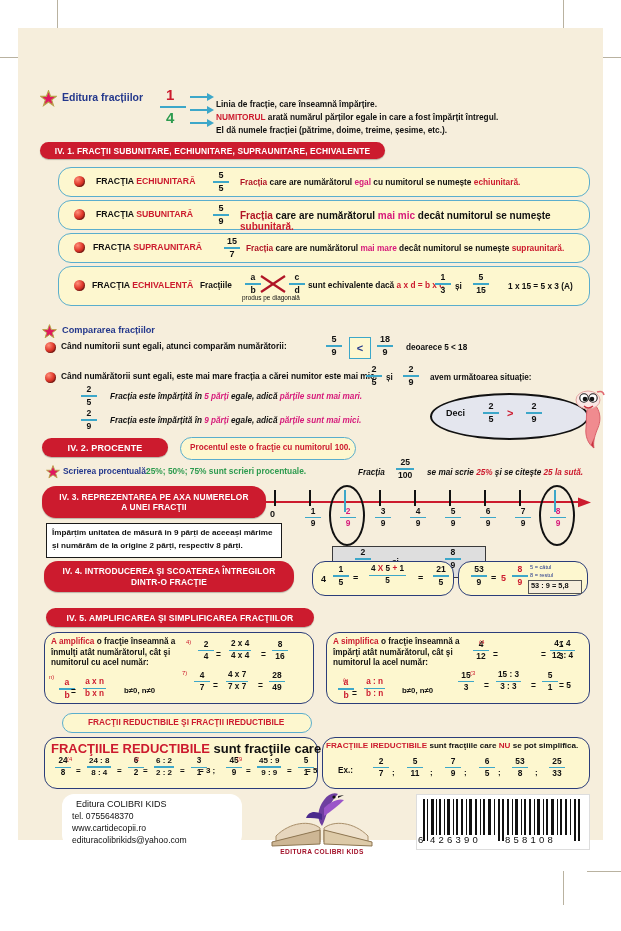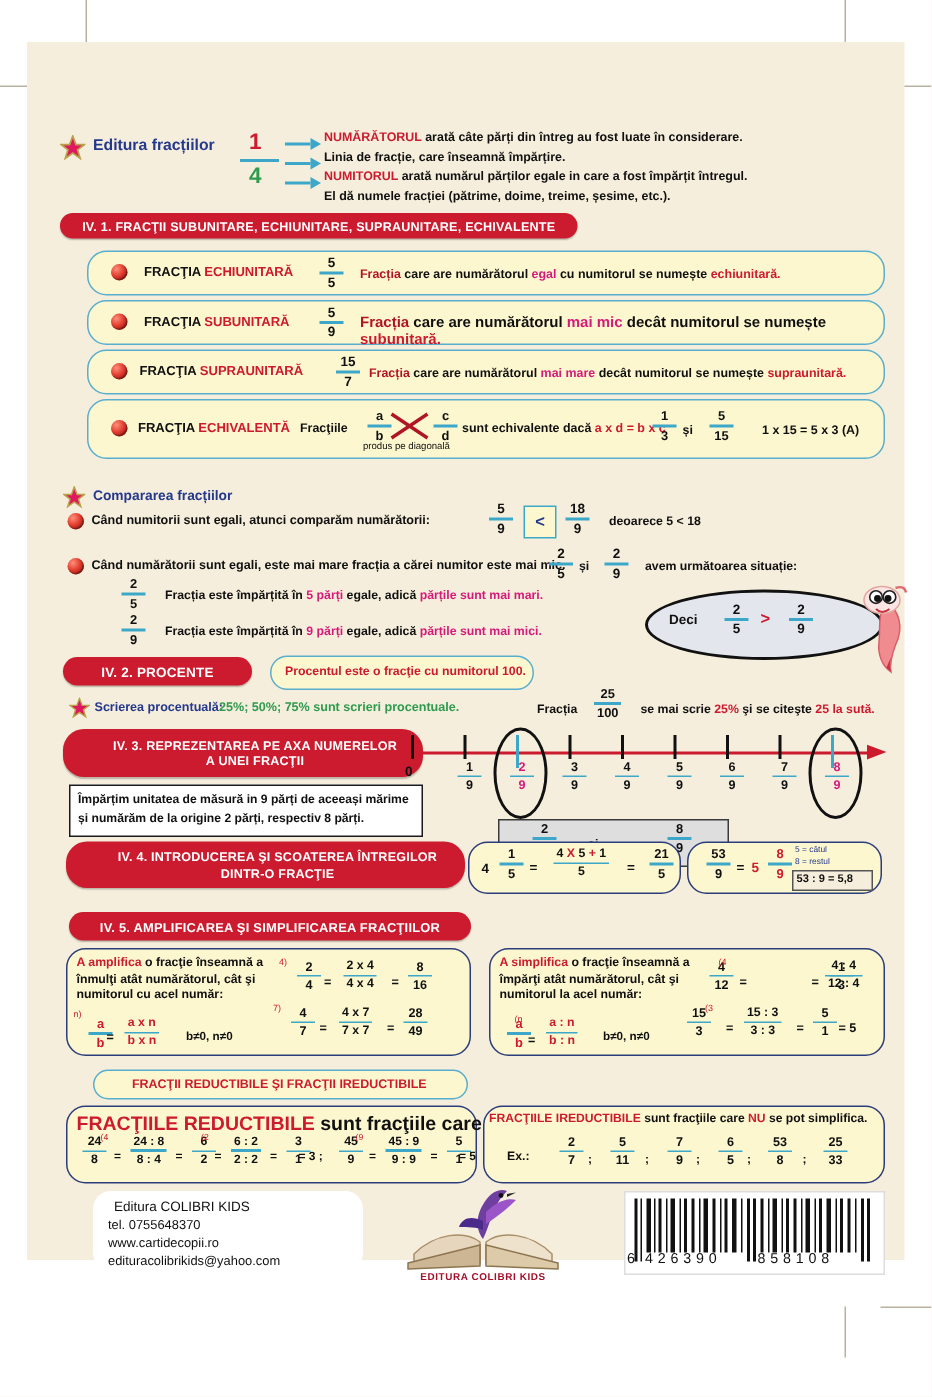--- a/index.html
+++ b/index.html
@@ -19,38 +19,38 @@
       vertical-align:middle;line-height:1.05;margin:0 3px;}
   .fr .num,.fr .den{padding:0 2px;white-space:nowrap;}
   .fr .bar{height:1.6px;background:#3da7c9;width:100%;min-width:16px;margin:1px 0;}
   .fr.thin .bar{height:1.4px;}
 
   
   .pill{background:#cc1b2e;color:#fff;border-radius:14px;
         font-weight:bold;letter-spacing:.15px;text-align:center;
         display:flex;align-items:center;justify-content:center;
         box-shadow:0 1px 1px rgba(0,0,0,.25);}
-  .pill.two{flex-direction:column;line-height:1.25;padding-left:16px;}
+  .pill.two{flex-direction:column;line-height:1.25;}
 
   
   .rbox{background:#fdf7cf;border:1.6px solid #5aaecd;border-radius:13px;}
   .rbox.navy{border-color:#2b3d7a;border-width:1.5px;}
   .wbox{background:#fff;border:1.5px solid #1a1a1a;}
   .gbox{background:#dedede;border:1.6px solid #3a3a3a;}
 
   
   .red{color:#cc1b2e;}
   .dkred{color:#b01526;}
   .blue{color:#24388c;}
   .navy{color:#1b2a6b;}
   .mag{color:#d61a7a;}
   .green{color:#2e9b4f;}
   .black{color:#101010;}
   .b{font-weight:bold;}
-  .i{}
+  .i{font-style:italic;}
 
   
   .ball{width:11px;height:11px;border-radius:50%;
         background:radial-gradient(circle at 33% 30%,#ff8f7a 0%,#e0392c 48%,#8d1410 100%);
         box-shadow:inset -1px -1px 1px rgba(0,0,0,.35);display:inline-block;}
 
   .hdr{color:#24388c;font-weight:bold;}
   .line{position:absolute;background:#3da7c9;}
 
   
@@ -99,23 +99,20 @@
         <polygon points="17,1 24,5 17,9" fill="#3da7c9"></polygon>
       </svg>
   </div>
   <div class="abs" style="left:172px;top:86px;">
     <svg width="24" height="10">
         <line x1="0" y1="5" x2="17" y2="5" stroke="#3da7c9" stroke-width="2"></line>
         <polygon points="17,1 24,5 17,9" fill="#3da7c9"></polygon>
       </svg>
   </div>
 
-  <div class="abs" style="left:198px;top:58px;font-size:8.3px;">
-    <span class="red b">NUMĂRĂTORUL</span><span class="black b"> arată câte părți din întreg au fost luate în considerare.</span>
-  </div>
   <div class="abs black b" style="left:198px;top:71px;font-size:8.3px;">Linia de fracție, care înseamnă împărțire.</div>
   <div class="abs" style="left:198px;top:84px;font-size:8.3px;">
     <span class="red b">NUMITORUL</span><span class="black b"> arată numărul părților egale in care a fost împărțit întregul.</span>
   </div>
   <div class="abs black b" style="left:198px;top:97px;font-size:8.3px;">El dă numele fracției (pătrime, doime, treime, șesime, etc.).</div>
 
   <div class="pill abs" style="left:22px;top:114px;width:345px;height:17px;font-size:8.4px;">IV. 1. FRACŢII SUBUNITARE, ECHIUNITARE, SUPRAUNITARE, ECHIVALENTE</div>
 
   <div class="rbox abs" style="left:40px;top:139px;width:530px;height:28px;"></div>
   <div class="ball abs" style="left:56px;top:148px;"></div>

